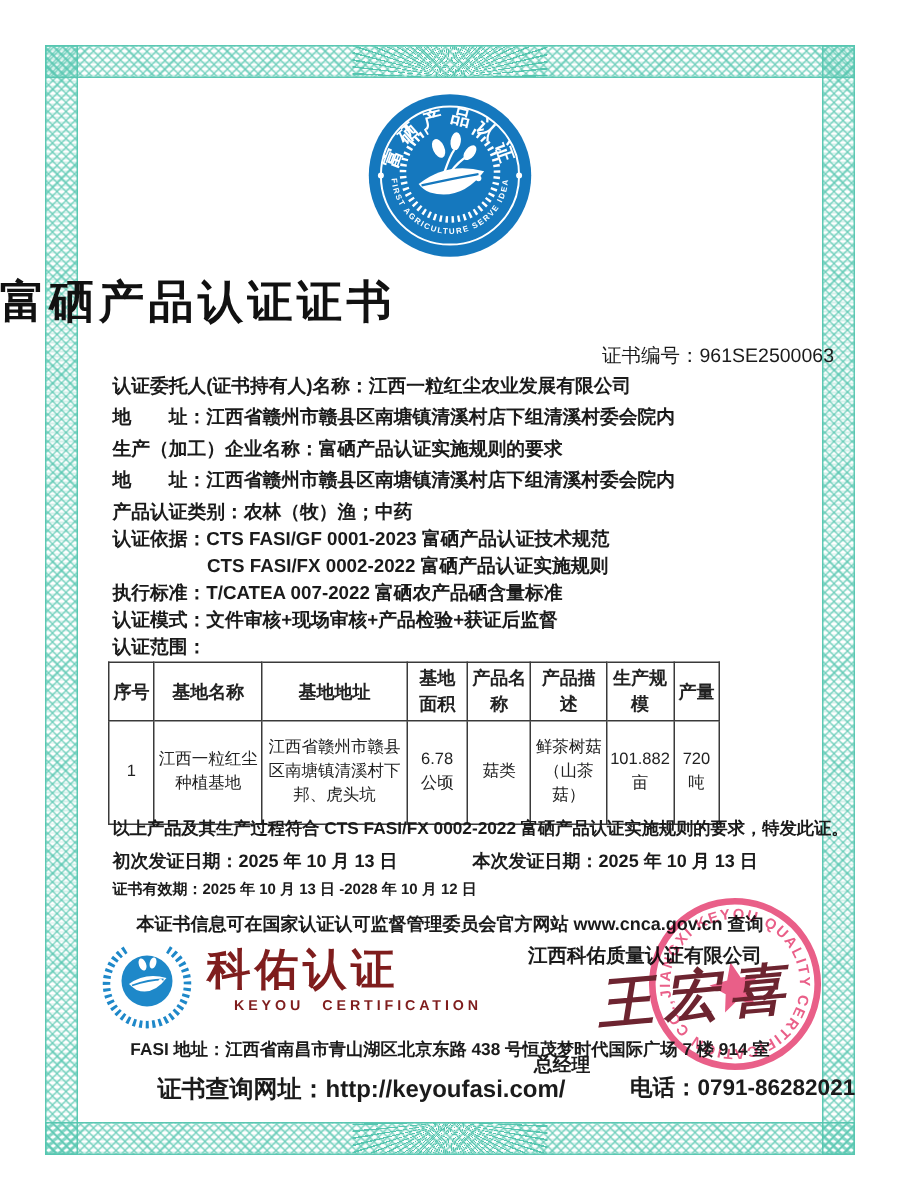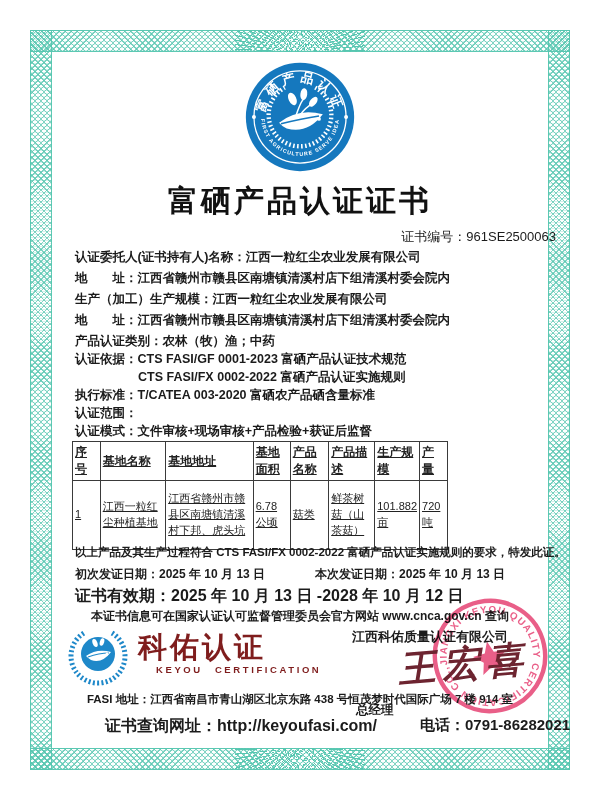--- a/index.html
+++ b/index.html
@@ -20,42 +20,42 @@
   .bstrip.top{left:30px;right:30px;top:30px;height:22px;}
   .bstrip.bottom{left:30px;right:30px;bottom:30px;height:22px;}
   .bstrip.left{top:30px;bottom:30px;left:30px;width:22px;}
   .bstrip.right{top:30px;bottom:30px;right:30px;width:22px;}
   .fan{position:absolute;left:235px;width:130px;height:21px;pointer-events:none;}
   .fan.top{top:31px;background:repeating-conic-gradient(from -80deg at 50% 100%, #56c6b0 0 1deg, rgba(0,0,0,0) 1deg 4deg);}
   .fan.bottom{bottom:31px;background:repeating-conic-gradient(from 100deg at 50% 0%, #56c6b0 0 1deg, rgba(0,0,0,0) 1deg 4deg);}
 
   
   .toplogo{position:absolute;left:243px;top:60px;width:114px;height:114px;}
-  .title{position:absolute;left:0;right:0;top:181px;text-align:center;
+  .title{position:absolute;left:0;right:0;top:181px;text-align:left;
     font-size:30px;font-weight:900;letter-spacing:3px;color:#111;}
   .certno{position:absolute;right:44px;top:228px;font-size:13px;font-weight:normal;}
 
   
   .info{position:absolute;left:75px;right:56px;top:251px;font-size:12.5px;font-weight:bold;line-height:13px;}
   .info .ln{margin-bottom:8px;white-space:nowrap;}
   .info .ln:nth-child(n+5){margin-bottom:5px;}
   .info .ln.cont{padding-left:63px;}
 
   
-  .scope{position:absolute;left:72px;top:441px;width:376px;border-collapse:collapse;
-    font-size:11px;text-align:left;color:#222;text-decoration:underline;}
+  .scope{position:absolute;left:72px;top:441px;width:408px;border-collapse:collapse;
+    font-size:11px;text-align:center;color:#222;}
   .scope th,.scope td{border:1px solid #3a3a3a;padding:2px 2px;font-weight:bold;}
   .scope th{height:26px;font-size:12px;}
   .scope td{height:64px;font-weight:normal;line-height:1.45;}
 
   
   .stmt{position:absolute;left:75px;top:545px;font-size:11.5px;font-weight:bold;}
   .daterow{position:absolute;left:75px;top:566px;font-size:12px;font-weight:bold;}
   .daterow .d2{margin-left:50px;}
-  .validity{position:absolute;left:75px;top:586px;font-size:16px;font-weight:bold;}
+  .validity{position:absolute;left:75px;top:586px;font-size:10px;font-weight:bold;}
   .cnca{position:absolute;left:0;right:0;top:608px;text-align:center;font-size:12px;font-weight:bold;}
 
   
   .kylogo{position:absolute;left:66px;top:624px;width:64px;height:64px;}
   .kyword{position:absolute;left:138px;top:632px;color:#7f1d1d;}
   .kyword .cn{font-size:29px;font-weight:900;letter-spacing:3px;line-height:30px;}
   .kyword .en{font-size:9.5px;font-weight:bold;letter-spacing:2.6px;margin-top:2px;margin-left:18px;}
   .company{position:absolute;left:352px;top:628px;font-size:13px;font-weight:bold;}
   .role{position:absolute;left:356px;top:666px;font-size:12.5px;font-weight:bold;margin-top:36px;}
   .sign{position:absolute;left:398px;top:638px;width:170px;font-size:37px;font-weight:bold;
@@ -109,28 +109,28 @@
       </g>
     </svg>
   </div>
 
   <div class="title">富硒产品认证证书</div>
   <div class="certno"><span>证书编号：</span><span>961SE2500063</span></div>
 
   <div class="info">
     <div class="ln">认证委托人(证书持有人)名称：江西一粒红尘农业发展有限公司</div>
     <div class="ln">地　　址：江西省赣州市赣县区南塘镇清溪村店下组清溪村委会院内</div>
-    <div class="ln">生产（加工）生产规模：江西一粒红尘农业发展有限公司</div>
+    <div class="ln">生产（加工）企业名称：富硒产品认证实施规则的要求</div>
     <div class="ln">地　　址：江西省赣州市赣县区南塘镇清溪村店下组清溪村委会院内</div>
     <div class="ln">产品认证类别：农林（牧）渔；中药</div>
     <div class="ln">认证依据：CTS FASI/GF 0001-2023 富硒产品认证技术规范</div>
     <div class="ln cont">CTS FASI/FX 0002-2022 富硒产品认证实施规则</div>
-    <div class="ln">执行标准：T/CATEA 003-2020 富硒农产品硒含量标准</div>
+    <div class="ln">执行标准：T/CATEA 007-2022 富硒农产品硒含量标准</div>
+    <div class="ln">认证模式：文件审核+现场审核+产品检验+获证后监督</div>
     <div class="ln">认证范围：</div>
-    <div class="ln">认证模式：文件审核+现场审核+产品检验+获证后监督</div>
   </div>
 
   <table class="scope">
     <colgroup>
       <col style="width:7.5%">
         <col style="width:18%">
         <col style="width:24%">
         <col style="width:10%">
       <col style="width:10.5%">
         <col style="width:12.5%">

